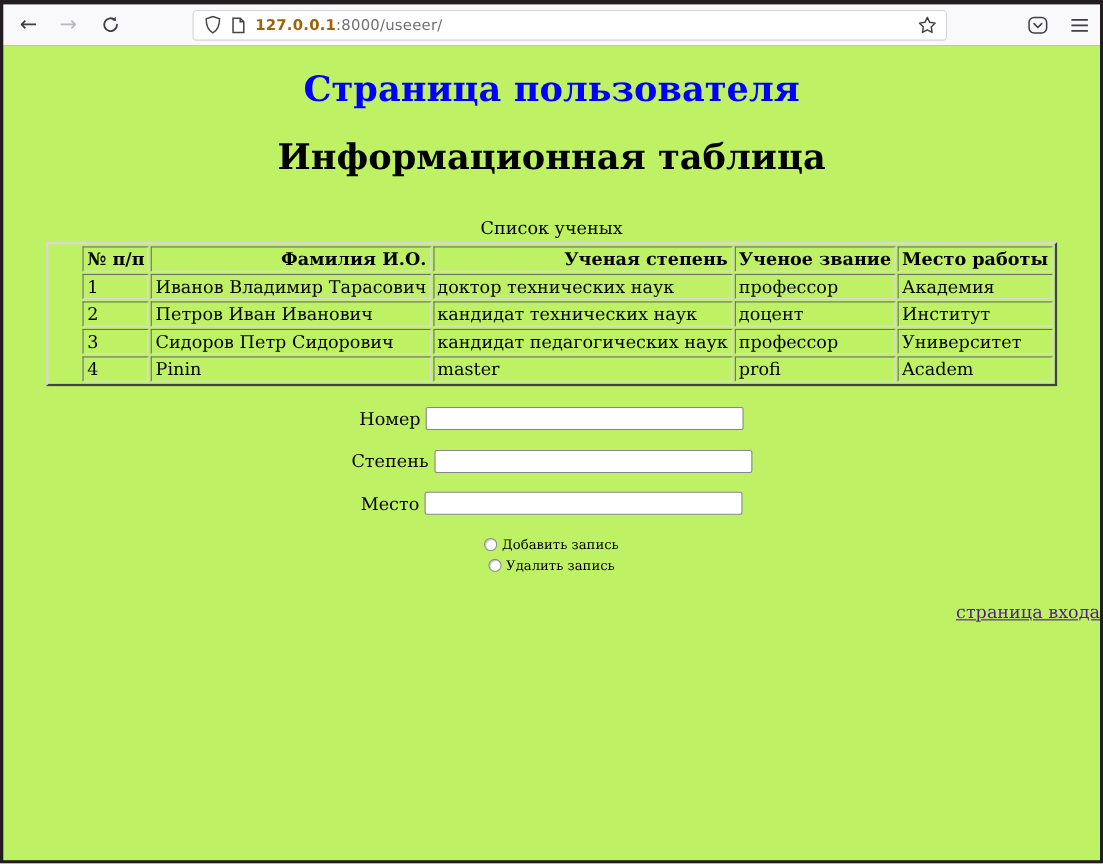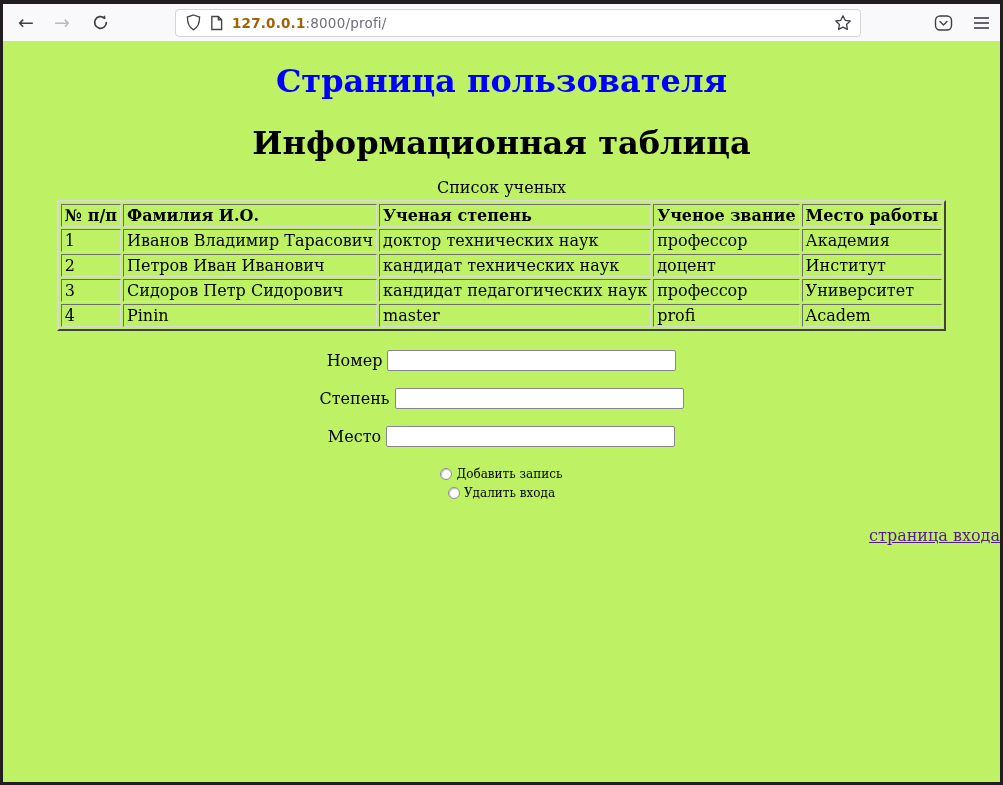--- a/index.html
+++ b/index.html
@@ -54,36 +54,36 @@
     margin-top:21px; text-align:center;
     font-size:32px; font-weight:700; color:#0000ff;
     font-family:"DejaVu Serif", serif;
   }
   .page h2 {
     margin-top:24px; text-align:center;
     font-size:32px; font-weight:700; color:#000000;
   }
 
   table.sci {
-    width:87%; margin:16px auto 0 auto;
+    width:87%; margin:36px auto 0 auto;
     border-collapse:separate; border-spacing:2px;
     font-size:16px;
     border-top:2px solid #d8d8d8; border-left:2px solid #d8d8d8;
-    border-bottom:2px solid #424242; border-right:2px solid #424242;
+    border-bottom:2px solid #424242; border-right:2px solid #424242;padding-left:29px;
   }
   table.sci caption {
     caption-side:top; text-align:center;
     font-size:16px; color:#000; padding-bottom:3px;
   }
   table.sci th, table.sci td {
     border-top:1px solid #6d6d6d; border-left:1px solid #6d6d6d;
     border-bottom:1px solid #dadada; border-right:1px solid #dadada;
     padding:1px 3px; white-space:nowrap;
   }
-  table.sci th { font-weight:700; text-align:left; }
+  table.sci th { font-weight:700; text-align:right; }
   table.sci td { text-align:left; }
   col.c0{width:7.2%} col.c1{width:29%} col.c2{width:30.9%} col.c3{width:16.7%} col.c4{width:16.2%}
 
   .form-row { text-align:center; margin-top:17px; font-size:16px; }
   .form-row label { vertical-align:middle; }
   .form-row input[type=text] {
     width:289px; height:21px; vertical-align:middle; margin-left:5px;
     background:#ffffff; border:1px solid #868690; border-radius:2px;
     font-family:"DejaVu Sans", sans-serif; font-size:13px; padding:0 4px;
   }
@@ -124,21 +124,21 @@
         <svg width="15" height="17" viewBox="0 0 16 18">
             <path d="M8 1 14.5 3.2 C14.5 10 12.5 14.5 8 16.8 C3.5 14.5 1.5 10 1.5 3.2 Z" fill="none" stroke="#45454a" stroke-width="1.4"></path>
           </svg>
       </span>
       <span class="icn">
         <svg width="13" height="16" viewBox="0 0 14 17">
             <path d="M2 1.5 h7 l3.5 3.5 v10.5 h-10.5 z" fill="none" stroke="#45454a" stroke-width="1.5"></path>
             <path d="M9 1.5 v3.5 h3.5" fill="none" stroke="#45454a" stroke-width="1.5"></path>
           </svg>
       </span>
-      <span class="url-text"><span class="host">127.0.0.1</span><span class="rest">:8000/profi/</span></span>
+      <span class="url-text"><span class="host">127.0.0.1</span><span class="rest">:8000/useeer/</span></span>
       <span class="spacer"></span>
       <span class="icn" style="margin-right:0">
         <svg width="18" height="18" viewBox="0 0 18 18">
             <path d="M9 1.8 11.2 6.3 16.2 7 12.6 10.5 13.4 15.4 9 13.1 4.6 15.4 5.4 10.5 1.8 7 6.8 6.3 Z" fill="none" stroke="#3f3f44" stroke-width="1.3" stroke-linejoin="round"></path>
           </svg>
       </span>
     </div>
 
     <div class="right-icons">
       <span class="ticon">
@@ -221,21 +221,21 @@
     </div>
     <div class="form-row">
       <label>Место</label><input type="text" style="">
     </div>
 
     <div class="radio-group">
       <div class="radio-row">
         <span class="radio-dot"></span><span>Добавить запись</span>
       </div>
       <div class="radio-row">
-        <span class="radio-dot"></span><span>Удалить входа</span>
+        <span class="radio-dot"></span><span>Удалить запись</span>
       </div>
     </div>
 
 
     <div class="link-row">
       <a>страница входа</a>
     </div>
   </div>
 
 </div>

